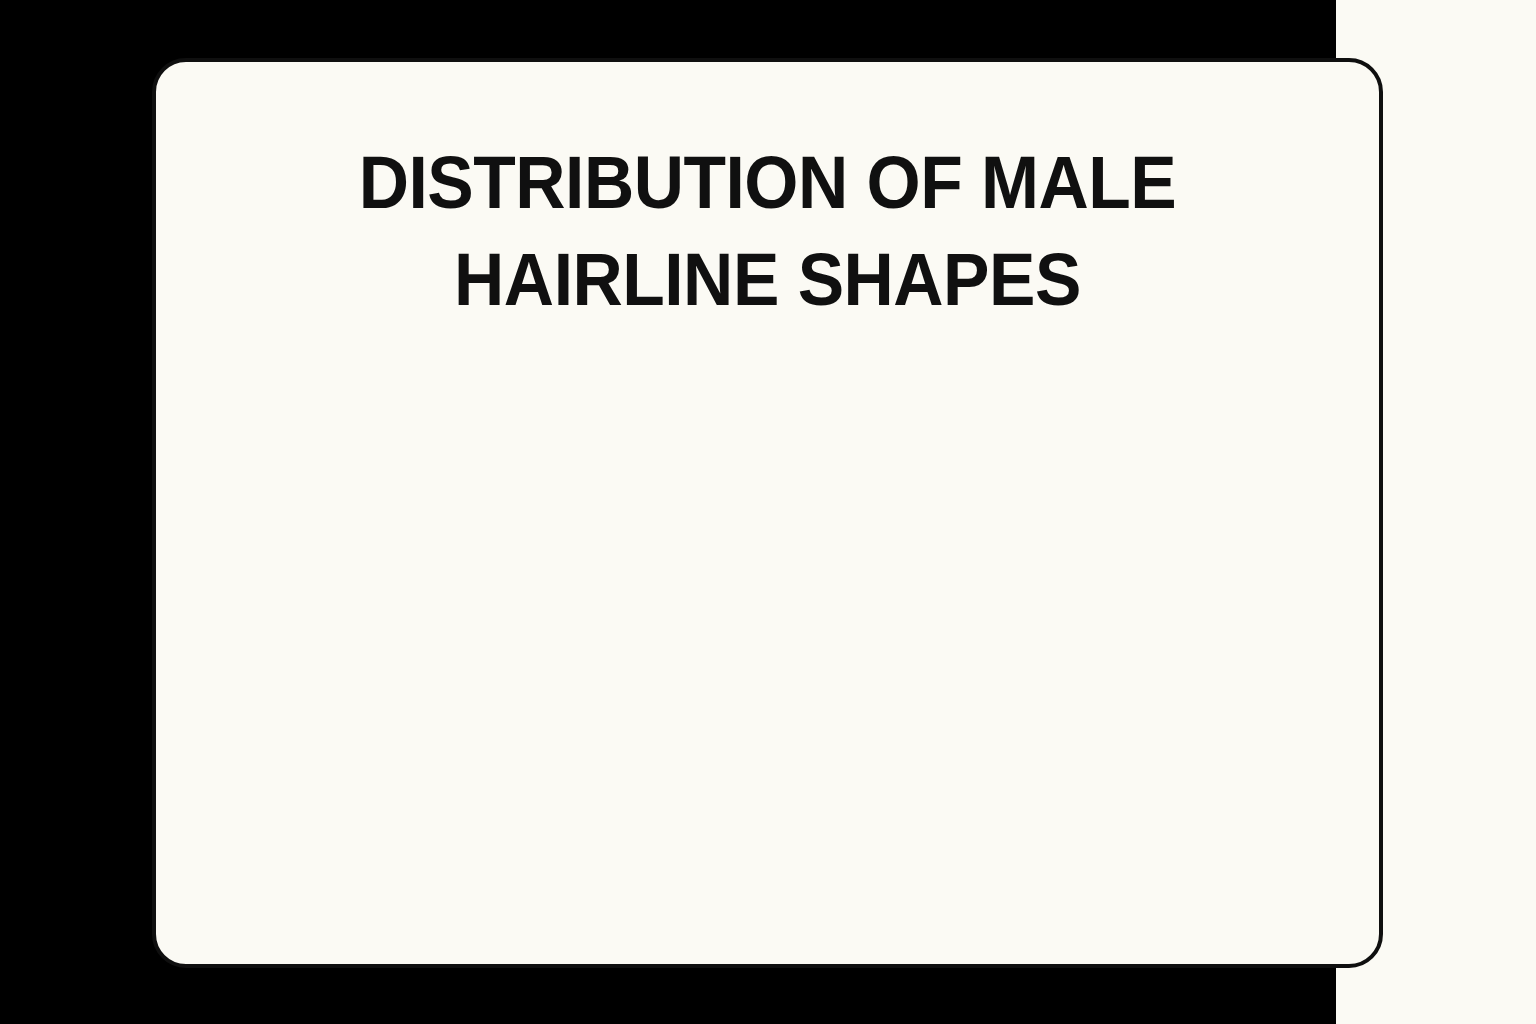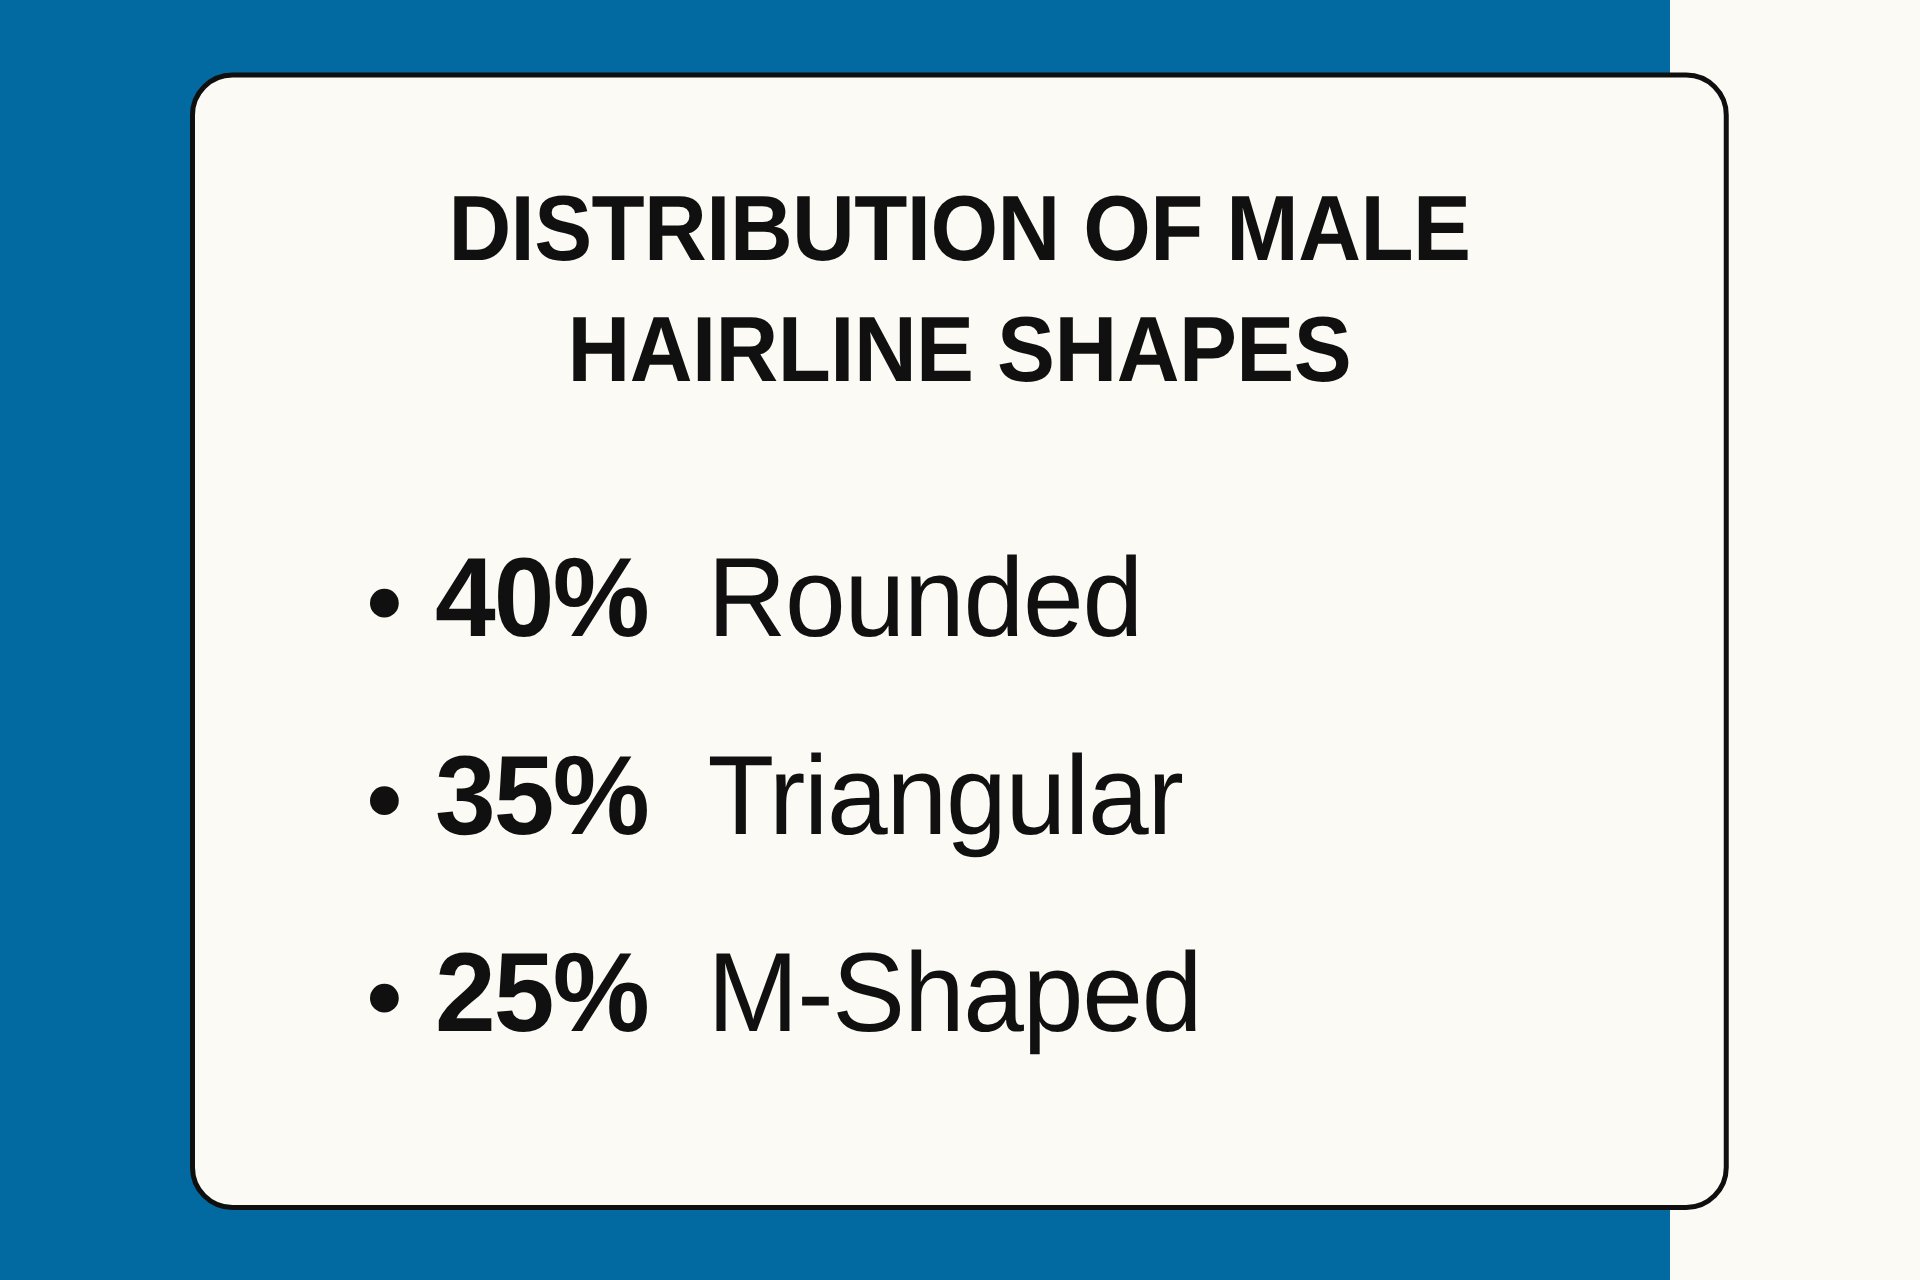--- a/index.html
+++ b/index.html
@@ -12,21 +12,21 @@
     background: #FBFAF4;
     font-family: "Liberation Sans", sans-serif;
     color: #141414;
     overflow: hidden;
   }
 
   #stage {
     position: relative;
     width: 1336px;
     height: 1024px;
-    background: #0369a1;
+    background: #000000;
   }
 
   
   .info-card {
     position: absolute;
     left: 152px;
     top: 58px;
     width: 1231px;
     height: 910px;
     box-sizing: border-box;
@@ -106,37 +106,16 @@
 </head>
 <body>
 
 <div id="stage">
 
   <div class="info-card">
 
     <div class="card-title">DISTRIBUTION OF MALE
 HAIRLINE SHAPES</div>
 
-    <ul class="stat-list">
-
-      <li class="stat-item">
-        <span class="bullet-dot"></span>
-        <span class="stat-percent">40%</span>
-        <span class="stat-label">Rounded</span>
-      </li>
-
-      <li class="stat-item">
-        <span class="bullet-dot"></span>
-        <span class="stat-percent">35%</span>
-        <span class="stat-label">Triangular</span>
-      </li>
-
-      <li class="stat-item">
-        <span class="bullet-dot"></span>
-        <span class="stat-percent">25%</span>
-        <span class="stat-label">M-Shaped</span>
-      </li>
-
-    </ul>
 
   </div>
 
 </div>
 
 </body></html>

